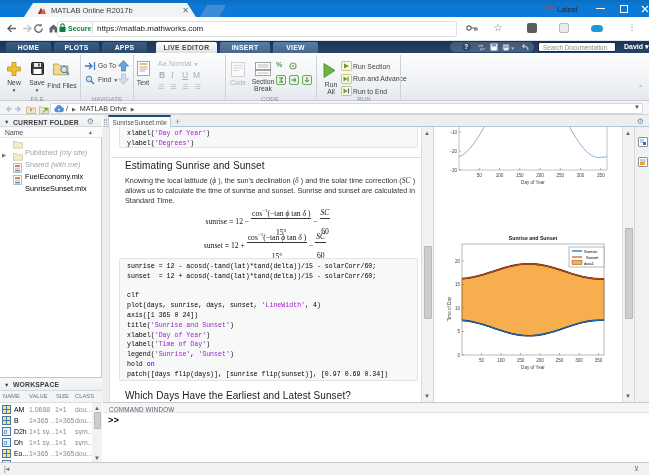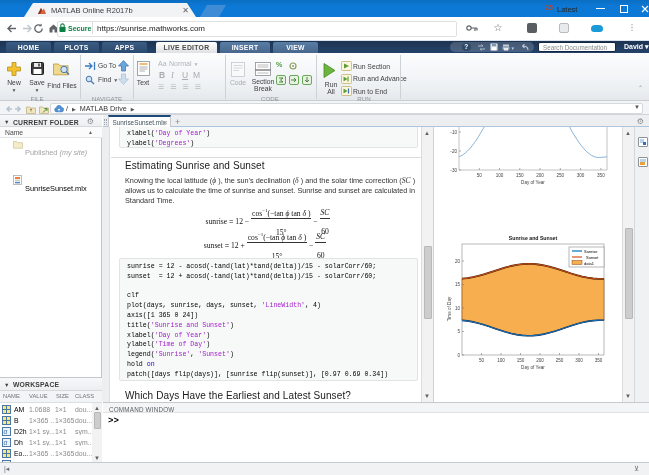--- a/index.html
+++ b/index.html
@@ -143,21 +143,21 @@
   <svg class="abs" style="left:48px; top:22.5px;" width="11" height="11" viewBox="0 0 11 11">
       <path d="M1.5,5 L5.5,1.5 L9.5,5 V9.5 H6.5 V6.5 H4.5 V9.5 H1.5 Z" fill="#5f6368"></path>
     </svg>
   <div class="abs" id="urlbox"></div>
   <svg class="abs" id="lock" viewBox="0 0 8 11" style="left:59px; top:23px; width:7px; height:10px;">
       <rect x="0.5" y="4" width="7" height="6" rx="1" fill="#0b8043"></rect>
       <path d="M2,4 V2.8 A2,2 0 0 1 6,2.8 V4" stroke="#0b8043" stroke-width="1.2" fill="none"></path>
     </svg>
   <div class="abs" id="secure">Secure</div>
   <div class="abs" id="urlsep"></div>
-  <div class="abs" id="urltext">https://sunrise.mathworks.com</div>
+  <div class="abs" id="urltext">https://matlab.mathworks.com</div>
   <svg class="abs" style="left:466px; top:24px;" width="12" height="8" viewBox="0 0 12 8">
       <circle cx="3" cy="4" r="2.2" fill="none" stroke="#5f6368" stroke-width="1.2"></circle>
       <path d="M5,4 H11 M9,4 V7 M11,4 V6.5" stroke="#5f6368" stroke-width="1.2" fill="none"></path>
     </svg>
   <div class="abs naviico" style="left:491px; color:#5f6368;">☆</div>
   <div class="abs" style="left:527px; top:23px; width:10px; height:10px; background:#5a5d61; border-radius:2px;"></div>
   <div class="abs" style="left:559px; top:23px; width:10px; height:10px; background:#e8eaed; border-radius:2px; border:1px solid #bbb;"></div>
   <div class="abs" style="left:591px; top:24.5px; width:12px; height:7px; background:#1a9bd7; border-radius:4px 4px 3px 3px;"></div>
   <div class="abs naviico" style="left:625px; font-size:8px;">⋮</div>
 
@@ -346,20 +346,36 @@
   <div class="abs" id="namehead">
       <span style="position:absolute; left:5px; top:2px;">Name</span>
       <span style="position:absolute; right:9px; top:2px; font-size:5px; color:#666;">▲</span>
     </div>
 
   <div class="abs cfrow grayrow" style="top:138px;">
       <svg style="position:absolute; left:13px; top:2px;" width="10" height="9" viewBox="0 0 10 9">
         <path d="M0.5,1.5 h3 l1,1.2 h5 v5.5 h-9 z" fill="#f5edc8" stroke="#c9c09a" stroke-width="0.7"></path>
       </svg>
       <span class="nm">Published <i>(my site)</i></span>
+    </div>
+  <div class="abs cfrow grayrow" style="top:150px;">
+      <span style="position:absolute; left:2px; top:2px; font-size:5.5px; color:#777;">▶</span>
+      <svg style="position:absolute; left:13px; top:2px;" width="10" height="9" viewBox="0 0 10 9">
+        <path d="M0.5,1.5 h3 l1,1.2 h5 v5.5 h-9 z" fill="#f5edc8" stroke="#c9c09a" stroke-width="0.7"></path>
+      </svg>
+      <span class="nm">Shared <i>(with me)</i></span>
+    </div>
+  <div class="abs cfrow" style="top:162px;">
+      <svg style="position:absolute; left:13px; top:1px;" width="9" height="10" viewBox="0 0 9 10">
+        <rect x="0.5" y="0.5" width="8" height="9" fill="#fff" stroke="#a8adb2" stroke-width="0.8"></rect>
+        <rect x="2" y="2" width="5" height="2.2" fill="#e8823c"></rect>
+        <line x1="2" y1="5.5" x2="7" y2="5.5" stroke="#b0b5ba" stroke-width="0.7"></line>
+        <rect x="2" y="6.8" width="5" height="1.6" fill="#5a8ac0"></rect>
+      </svg>
+      <span class="nm">FuelEconomy.mlx</span>
     </div>
   <div class="abs cfrow" style="top:174px;">
       <svg style="position:absolute; left:13px; top:1px;" width="9" height="10" viewBox="0 0 9 10">
         <rect x="0.5" y="0.5" width="8" height="9" fill="#fff" stroke="#a8adb2" stroke-width="0.8"></rect>
         <rect x="2" y="2" width="5" height="2.2" fill="#e8823c"></rect>
         <line x1="2" y1="5.5" x2="7" y2="5.5" stroke="#b0b5ba" stroke-width="0.7"></line>
         <rect x="2" y="6.8" width="5" height="1.6" fill="#5a8ac0"></rect>
       </svg>
       <span class="nm">SunriseSunset.mlx</span>
     </div>

